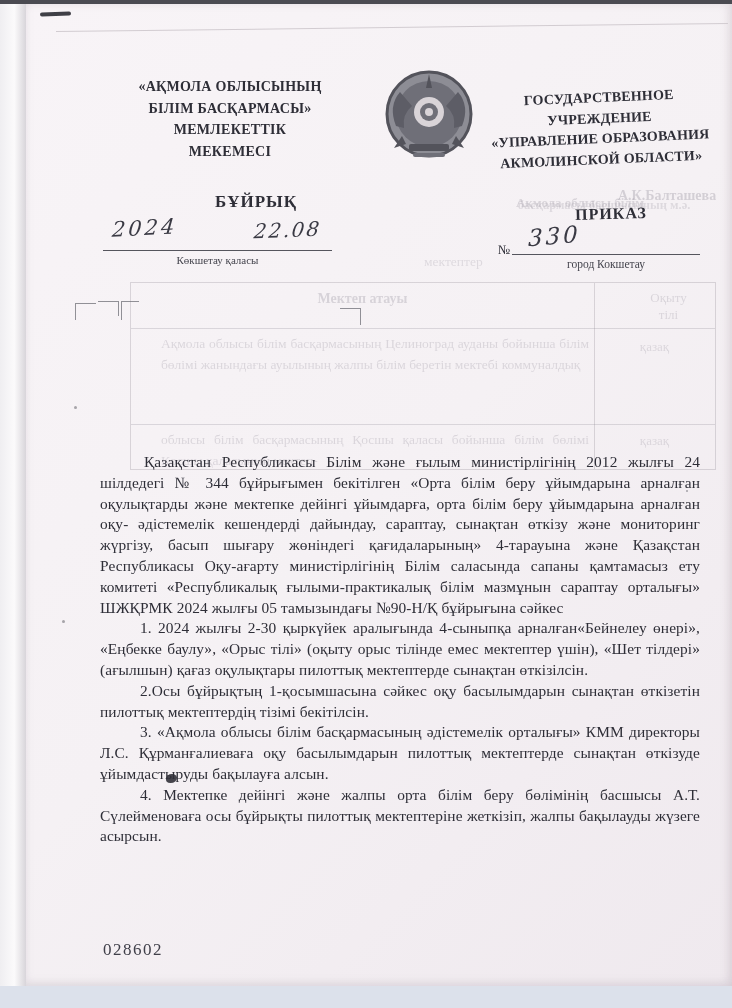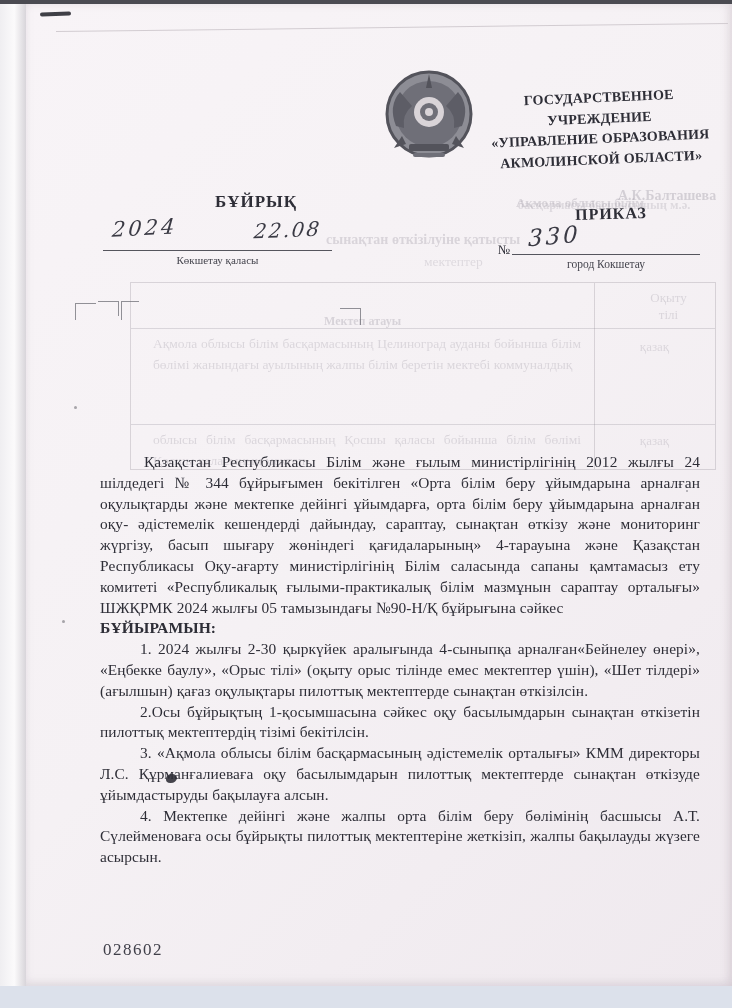--- a/index.html
+++ b/index.html
@@ -63,41 +63,40 @@
   .bt{position:absolute;color:#a29da8;opacity:.34;filter:blur(.4px);}
   .bt-org1{left:444px;top:191px;width:220px;text-align:center;font-size:13px;font-weight:bold;}
   .bt-org2{left:460px;top:194px;width:236px;text-align:center;font-size:12.5px;font-weight:bold;opacity:.28;}
   .bt-sign{left:592px;top:184px;font-size:14px;font-weight:bold;opacity:.4;}
   .bt-note1{left:300px;top:228px;font-size:14px;font-weight:bold;}
   .bt-note2{left:398px;top:250px;font-size:13.5px;font-weight:normal;opacity:.28;}
   .bt-table{left:104px;top:278px;width:584px;height:186px;border:1px solid rgba(145,140,150,.30);opacity:1;filter:none;color:#a29da8;}
   .bt-vline{position:absolute;left:463px;top:0;width:0;height:186px;border-left:1px solid rgba(145,140,150,.30);}
   .bt-hline1{position:absolute;left:0;top:45px;width:584px;border-top:1px solid rgba(145,140,150,.28);}
   .bt-hline2{position:absolute;left:0;top:141px;width:584px;border-top:1px solid rgba(145,140,150,.28);}
-  .bt-th{position:absolute;left:0;top:8px;width:463px;text-align:center;font-size:12px;font-weight:bold;opacity:.36;filter:blur(.4px);margin-top:23px;}
+  .bt-th{position:absolute;left:0;top:8px;width:463px;text-align:center;font-size:14px;font-weight:bold;opacity:.36;filter:blur(.4px);}
   .bt-col{position:absolute;left:477px;top:6px;width:121px;text-align:center;font-size:13px;line-height:17px;opacity:.32;filter:blur(.4px);}
   .bt-cell1{position:absolute;left:463px;top:56px;width:121px;text-align:center;font-size:13px;opacity:.3;filter:blur(.4px);}
   .bt-cell2{position:absolute;left:463px;top:150px;width:121px;text-align:center;font-size:13px;opacity:.3;filter:blur(.4px);}
-  .bt-row{position:absolute;left:22px;width:428px;font-size:13.5px;line-height:21px;text-align:justify;opacity:.32;filter:blur(.45px);}
+  .bt-row{position:absolute;left:30px;width:428px;font-size:13.5px;line-height:21px;text-align:justify;opacity:.32;filter:blur(.45px);}
   .bt-r1{top:50px;}
   .bt-r2{top:146px;}
 </style>
 </head>
 <body>
 
 <div class="scan">
   <div class="top-edge"></div>
   <div class="left-strip"></div>
 
   <div class="page">
 
     <div class="bt bt-org1">Ақмола облысы білім</div>
     <div class="bt bt-org2">басқармасы басшысының м.ә.</div>
     <div class="bt bt-sign">А.К.Балташева</div>
-    <div class="bt bt-note1">сынақтан өткізілуіне қатысты</div>
     <div class="bt bt-note2">мектептер</div>
     <div class="bt bt-table">
       <div class="bt-vline"></div>
       <div class="bt-hline1"></div>
       <div class="bt-hline2"></div>
       <div class="bt-th">Мектеп атауы</div>
       <div class="bt-col">
         <div>Оқыту</div>
         <div>тілі</div>
       </div>
@@ -114,20 +113,26 @@
       </div>
     </div>
 
     <div class="dash"></div>
     <div class="scanline"></div>
     <div class="speck sp1"></div>
     <div class="speck sp2"></div>
     <div class="speck sp3"></div>
     <div class="blot"></div>
 
+    <div class="org-kk">
+      <div>«АҚМОЛА ОБЛЫСЫНЫҢ</div>
+      <div>БІЛІМ БАСҚАРМАСЫ»</div>
+      <div>МЕМЛЕКЕТТІК</div>
+      <div>МЕКЕМЕСІ</div>
+    </div>
 
     <div class="emblem">
       <svg width="94" height="108" viewBox="0 0 94 108">
         <circle cx="47" cy="48" r="42" fill="#8d8d95"></circle>
         <circle cx="47" cy="48" r="42" fill="none" stroke="#53535b" stroke-width="3"></circle>
         <circle cx="47" cy="48" r="33" fill="#6f6f78"></circle>
         <path d="M14 60 Q6 40 18 26 L30 40 Q20 48 22 62 Z" fill="#5d5d66"></path>
         <path d="M80 60 Q88 40 76 26 L64 40 Q74 48 72 62 Z" fill="#5d5d66"></path>
         <circle cx="47" cy="46" r="15" fill="#d9d4d8"></circle>
         <circle cx="47" cy="46" r="9" fill="#6f6f78"></circle>
@@ -160,21 +165,20 @@
     <div class="city-ru">город Кокшетау</div>
 
     <div class="mark mk-a"></div>
     <div class="mark mk-b"></div>
     <div class="mark mk-c"></div>
     <div class="mark mk-d"></div>
 
 
     <div class="body-col">
       <p class="preamble">Қазақстан Республикасы Білім және ғылым  министірлігінің 2012 жылғы 24 шілдедегі № 344 бұйрығымен бекітілген «Орта білім беру ұйымдарына арналған оқулықтарды және мектепке дейінгі ұйымдарға, орта білім беру ұйымдарына арналған оқу- әдістемелік кешендерді дайындау, сараптау, сынақтан өткізу және мониторинг жүргізу, басып шығару жөніндегі қағидаларының» 4-тарауына және Қазақстан Республикасы Оқу-ағарту министірлігінің Білім саласында сапаны қамтамасыз ету комитеті «Республикалық ғылыми-практикалық білім мазмұнын сараптау орталығы» ШЖҚРМК 2024 жылғы 05 тамызындағы №90-Н/Қ бұйрығына сәйкес</p>
-      <p class="resolve">БҰЙЫРАМЫН:</p>
       <p class="item">1. 2024 жылғы 2-30 қыркүйек аралығында 4-сыныпқа арналған«Бейнелеу өнері», «Еңбекке баулу», «Орыс тілі» (оқыту орыс тілінде емес мектептер үшін), «Шет тілдері» (ағылшын) қағаз оқулықтары пилоттық мектептерде сынақтан өткізілсін.</p>
       <p class="item">2.Осы бұйрықтың 1-қосымшасына сәйкес оқу басылымдарын сынақтан өткізетін пилоттық мектептердің тізімі бекітілсін.</p>
       <p class="item">3. «Ақмола облысы білім басқармасының  әдістемелік орталығы» КММ директоры Л.С. Құрманғалиеваға оқу басылымдарын пилоттық мектептерде сынақтан өткізуде ұйымдастыруды бақылауға алсын.</p>
       <p class="item">4. Мектепке дейінгі және жалпы орта білім беру бөлімінің басшысы А.Т. Сүлейменоваға осы бұйрықты пилоттық мектептеріне жеткізіп, жалпы бақылауды жүзеге асырсын.</p>
     </div>
 
     <div class="serial">028602</div>
   </div>
 
   <div class="bottom-strip"></div>

